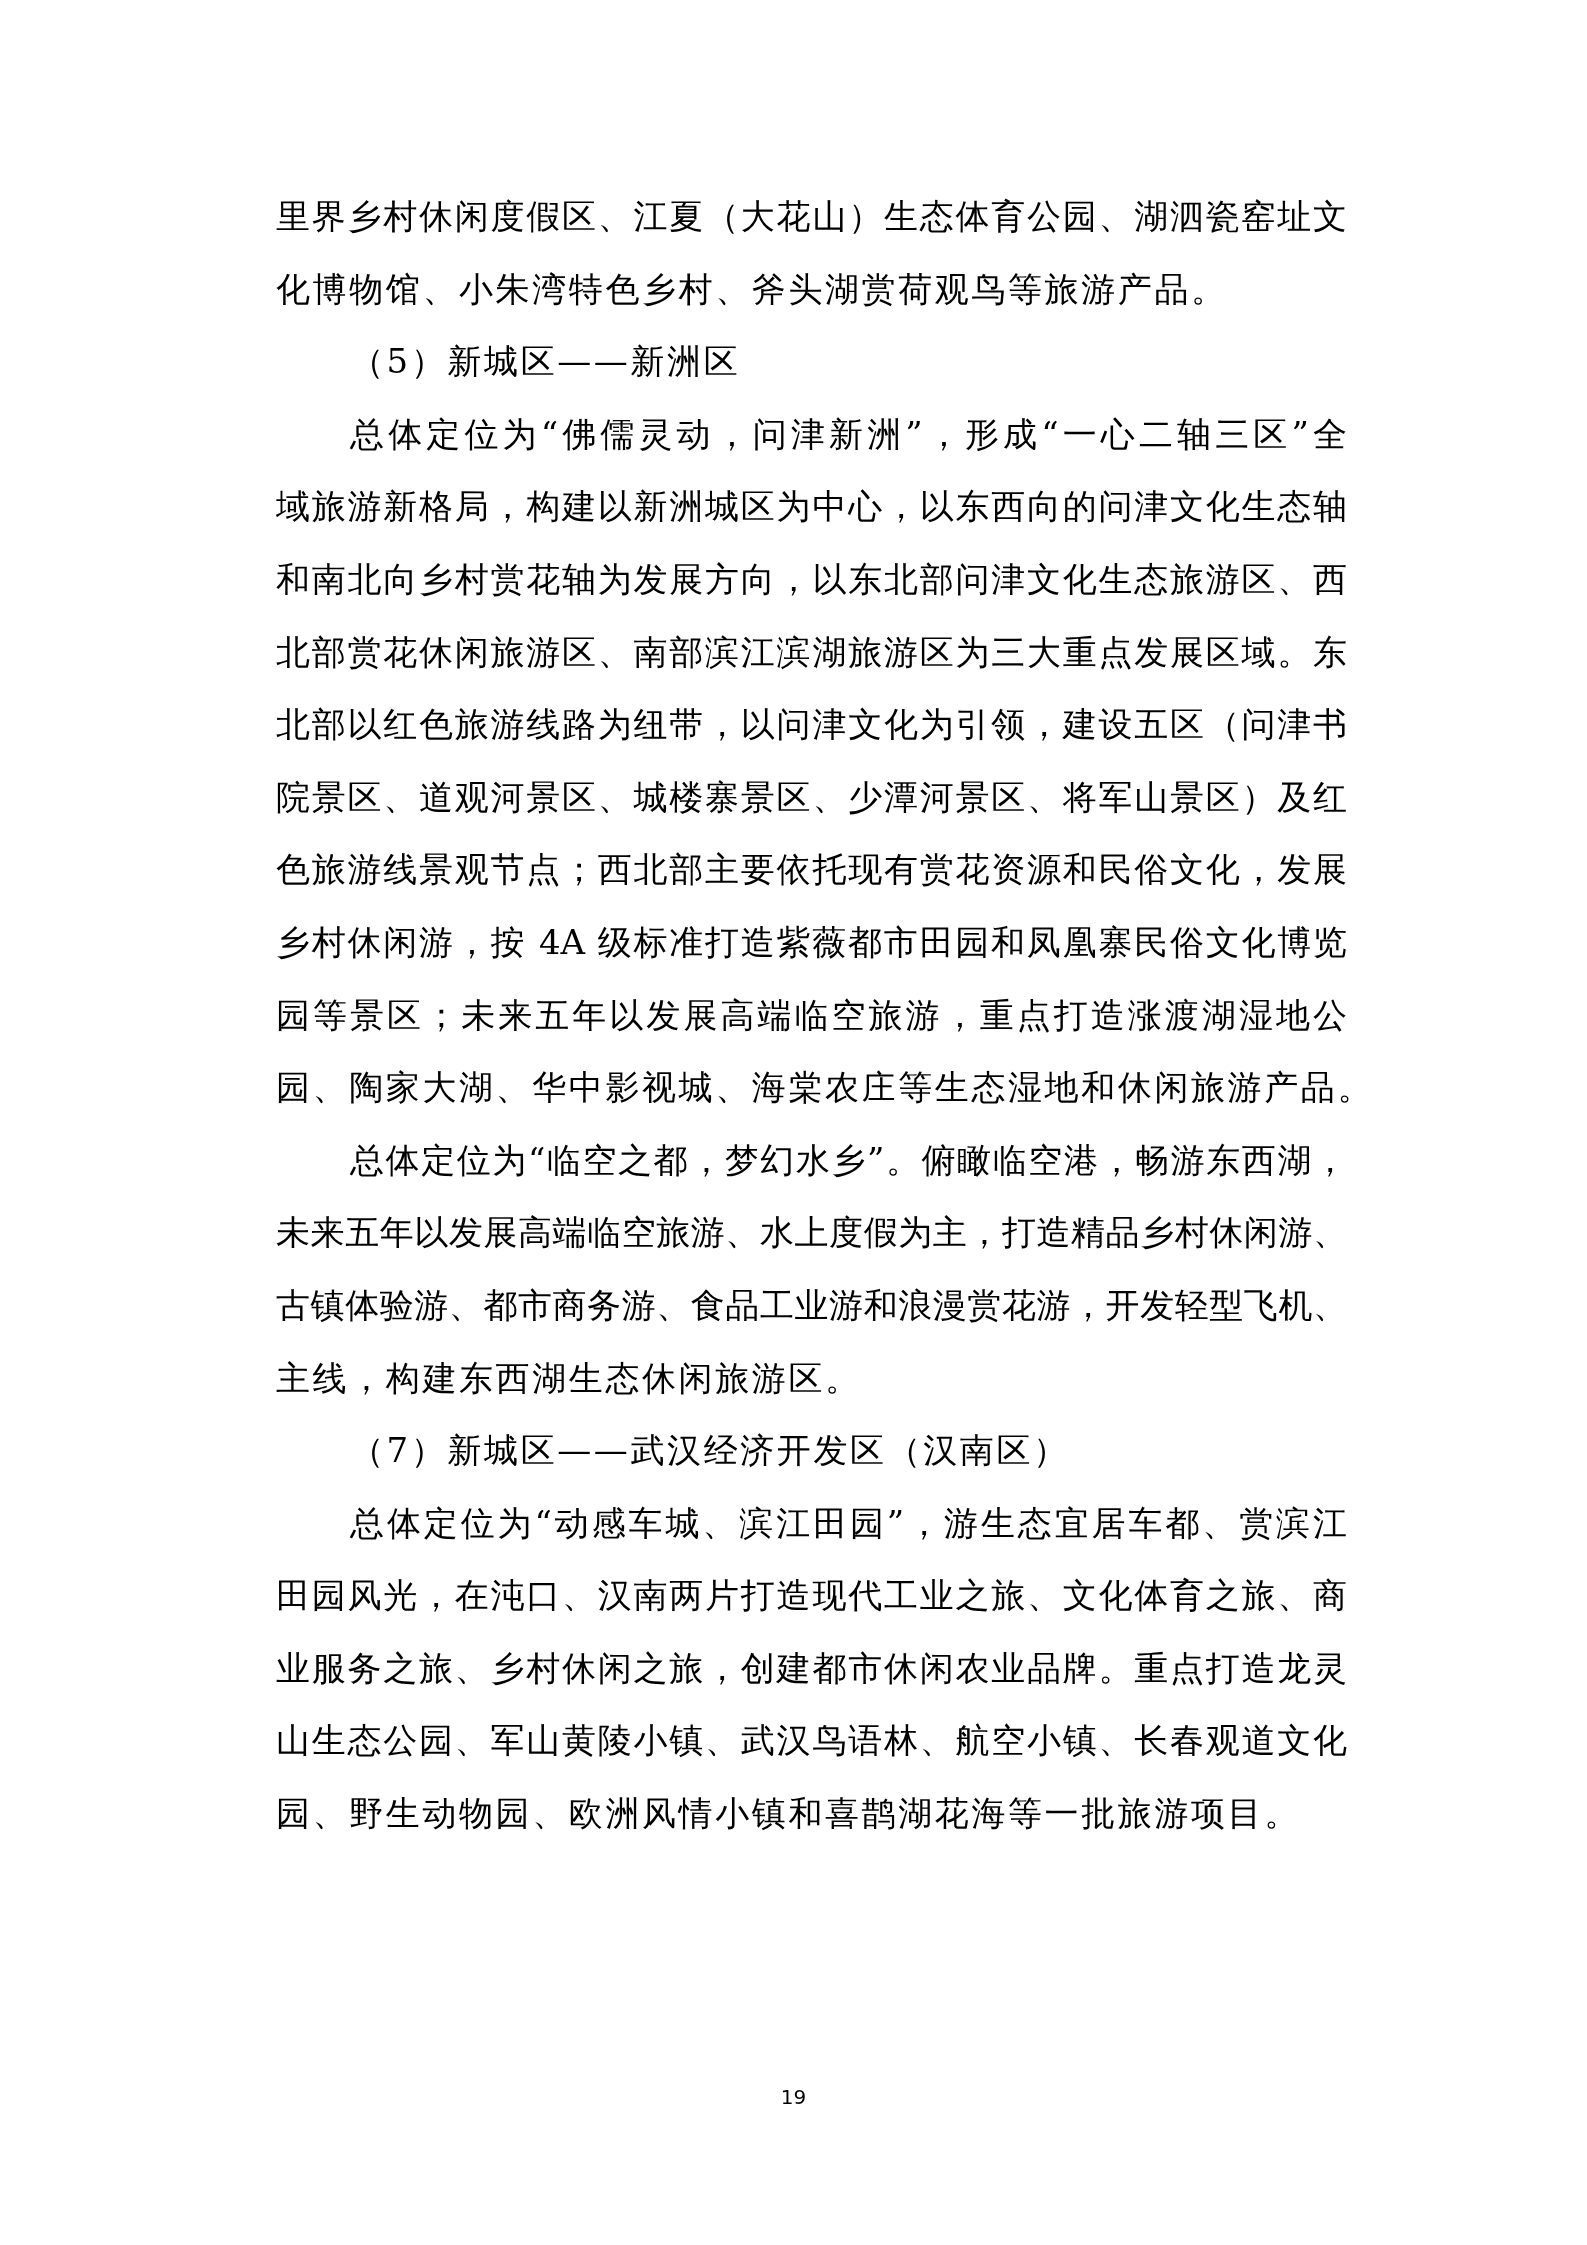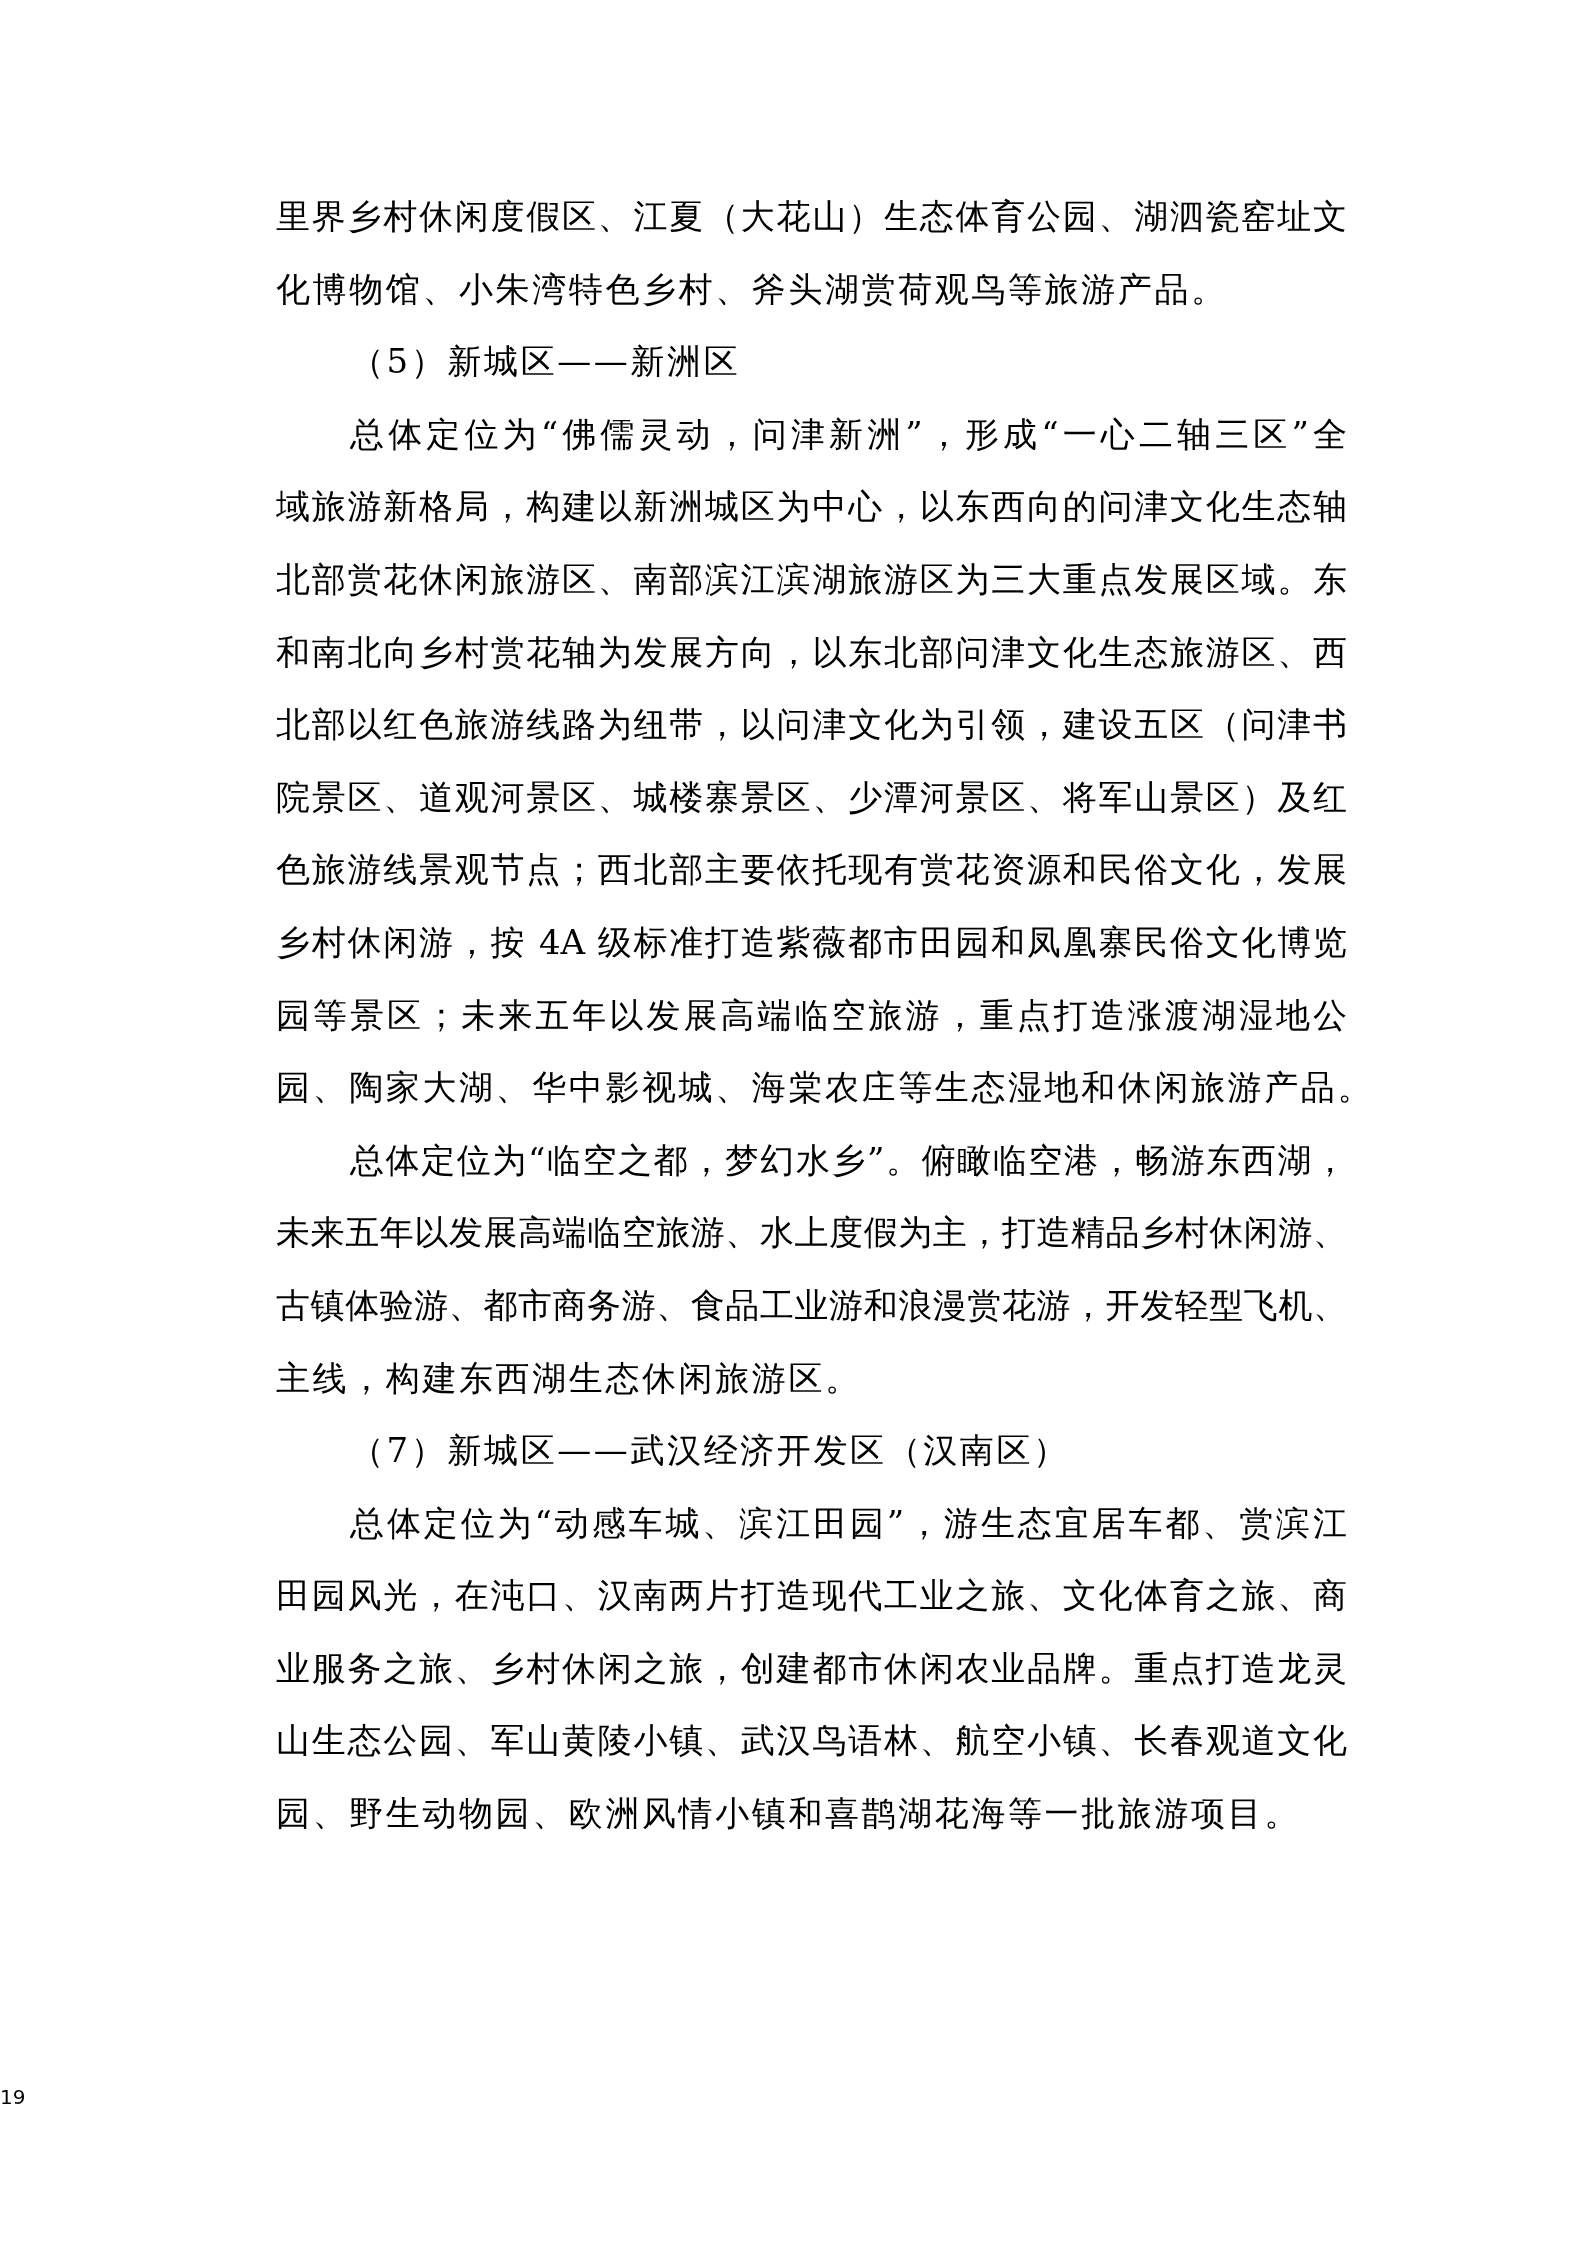--- a/index.html
+++ b/index.html
@@ -49,39 +49,39 @@
     }
     .line.heading {
       text-align-last: left;
       letter-spacing: 2.6px;
     }
     .page-number {
       position: absolute;
       left: 0;
       width: 1587px;
       top: 2083px;
-      text-align: left;
+      text-align: center;
       font-family: "DejaVu Sans", "Liberation Sans", sans-serif;
       font-size: 20px;
       line-height: 28px;
       color: #000000;
     }
   </style>
 </head>
 <body>
 
 <div class="page">
   <div class="text-block">
     <div class="line">里界乡村休闲度假区、江夏（大花山）生态体育公园、湖泗瓷窑址文</div>
     <div class="line last">化博物馆、小朱湾特色乡村、斧头湖赏荷观鸟等旅游产品。</div>
     <div class="line indent heading">（5）新城区——新洲区</div>
     <div class="line indent">总体定位为“佛儒灵动，问津新洲”，形成“一心二轴三区”全</div>
     <div class="line">域旅游新格局，构建以新洲城区为中心，以东西向的问津文化生态轴</div>
+    <div class="line">和南北向乡村赏花轴为发展方向，以东北部问津文化生态旅游区、西</div>
     <div class="line">北部赏花休闲旅游区、南部滨江滨湖旅游区为三大重点发展区域。东</div>
-    <div class="line">和南北向乡村赏花轴为发展方向，以东北部问津文化生态旅游区、西</div>
     <div class="line">北部以红色旅游线路为纽带，以问津文化为引领，建设五区（问津书</div>
     <div class="line">院景区、道观河景区、城楼寨景区、少潭河景区、将军山景区）及红</div>
     <div class="line">色旅游线景观节点；西北部主要依托现有赏花资源和民俗文化，发展</div>
     <div class="line">乡村休闲游，按 4A 级标准打造紫薇都市田园和凤凰寨民俗文化博览</div>
     <div class="line">园等景区；未来五年以发展高端临空旅游，重点打造涨渡湖湿地公</div>
     <div class="line last">园、陶家大湖、华中影视城、海棠农庄等生态湿地和休闲旅游产品。</div>
     <div class="line indent">总体定位为“临空之都，梦幻水乡”。俯瞰临空港，畅游东西湖，</div>
     <div class="line">未来五年以发展高端临空旅游、水上度假为主，打造精品乡村休闲游、</div>
     <div class="line">古镇体验游、都市商务游、食品工业游和浪漫赏花游，开发轻型飞机、</div>
     <div class="line last">主线，构建东西湖生态休闲旅游区。</div>

